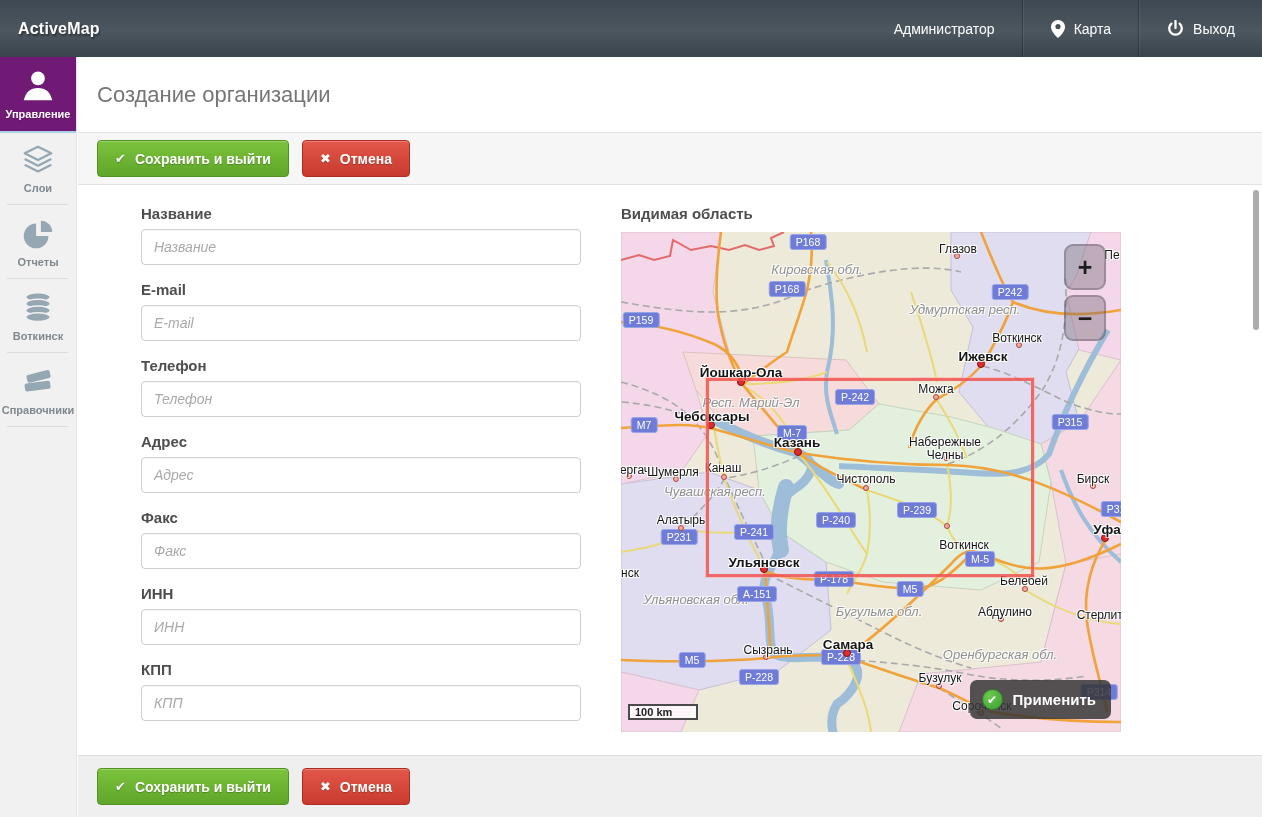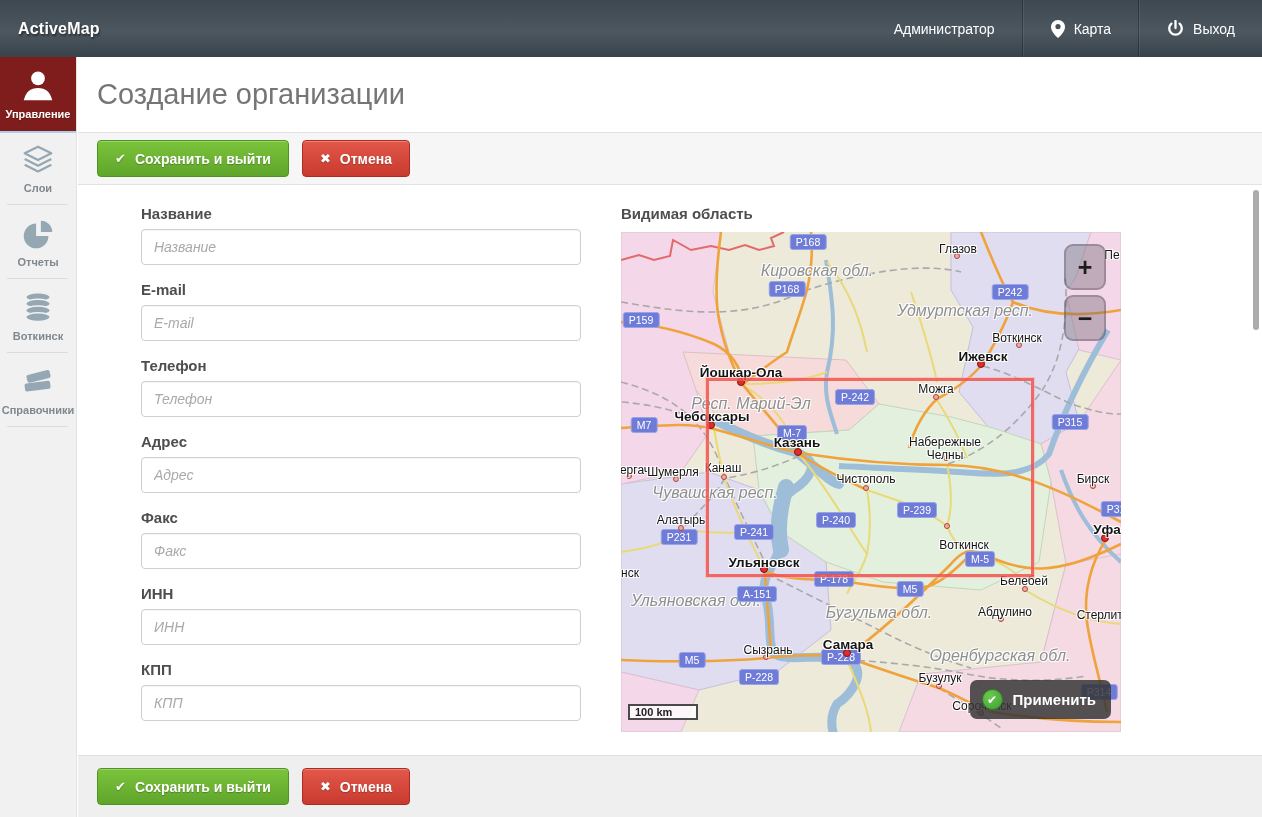--- a/index.html
+++ b/index.html
@@ -20,27 +20,27 @@
 
   
   .sidebar { position:absolute; left:0; top:57px; width:77px; height:760px;
     background:#f1f1f1; border-right:1px solid #e3e3e3; z-index:40; }
   .side-item { position:relative; height:74px; text-align:center; padding-top:9px;
     color:#95a7b3; cursor:pointer; }
   .side-item .s-ico { display:block; height:42px; }
   .side-item .s-lbl { display:block; font-size:11px; font-weight:bold; color:#7e888e; }
   .side-item:not(.active)::after { content:""; position:absolute; left:7px; right:8px;
     bottom:0; height:1px; background:#dcdcdc; }
-  .side-item.active { background:#7f1d1d; color:#fff; box-shadow:0 2px 0 #a9d0e4; }
+  .side-item.active { background:#701a75; color:#fff; box-shadow:0 2px 0 #a9d0e4; }
   .side-item.active .s-lbl { color:#fff; text-shadow:0 1px 1px rgba(0,0,0,.2); }
 
   
   .content { position:absolute; left:78px; top:57px; right:0; bottom:0; background:#fff; }
   .page-header { height:76px; border-bottom:1px solid #e2e2e2; display:flex; align-items:center; }
-  .page-header h1 { font-size:29px; font-weight:normal; color:#757575; padding-left:19px; }
+  .page-header h1 { font-size:22px; font-weight:normal; color:#757575; padding-left:19px; }
   .toolbar { height:52px; background:#f6f6f6; border-bottom:1px solid #e2e2e2;
     display:flex; align-items:center; gap:13px; padding-left:19px; }
   .btn { display:inline-flex; align-items:center; gap:9px; height:37px; padding:0 17px;
     border-radius:4px; color:#fff; font-size:14px; font-weight:bold; cursor:pointer;
     font-family:inherit; text-shadow:0 1px 1px rgba(0,0,0,.25);
     box-shadow:inset 0 1px 0 rgba(255,255,255,.25); }
   .btn .btn-ico { font-size:13px; }
   .btn-green { background:linear-gradient(180deg,#7cc33c,#5fa52a); border:1px solid #4f9321; }
   .btn-red   { background:linear-gradient(180deg,#e2584a,#c83a2d); border:1px solid #ad2b20; }
 
@@ -62,21 +62,21 @@
   .footer-bar { height:62px; background:#efefef; border-top:1px solid #dddddd;
     display:flex; align-items:center; gap:13px; padding-left:19px; }
 
   
   .map-box { position:relative; width:500px; height:500px; margin-top:10px;
     overflow:hidden; background:#edeada; cursor:grab; }
   .map-box svg.geo { position:absolute; left:0; top:0; }
   .overlay { position:absolute; left:0; top:0; width:500px; height:500px; }
 
   .region-lbl { position:absolute; transform:translateX(-50%); white-space:nowrap;
-    font-size:16px; font-style:italic; color:#8f8f8f; z-index:1;
+    font-size:13px; font-style:italic; color:#8f8f8f; z-index:1;
     text-shadow:-1px -1px 0 rgba(255,255,255,.8),1px -1px 0 rgba(255,255,255,.8),
       -1px 1px 0 rgba(255,255,255,.8),1px 1px 0 rgba(255,255,255,.8); }
   .road-badge { position:absolute; transform:translateX(-50%); z-index:2;
     background:#6e7cd8; border:1px solid #98a4e8; border-radius:3px; color:#fff;
     font-size:10.5px; line-height:14px; padding:0 5px; white-space:nowrap; }
   .city-lbl { position:absolute; transform:translateX(-50%); white-space:nowrap;
     font-size:12px; color:#141414; z-index:3;
     text-shadow:-1px -1px 0 rgba(255,255,255,.9),1px -1px 0 rgba(255,255,255,.9),
       -1px 1px 0 rgba(255,255,255,.9),1px 1px 0 rgba(255,255,255,.9); }
   .city-lbl.major { font-size:13.5px; font-weight:bold; }

